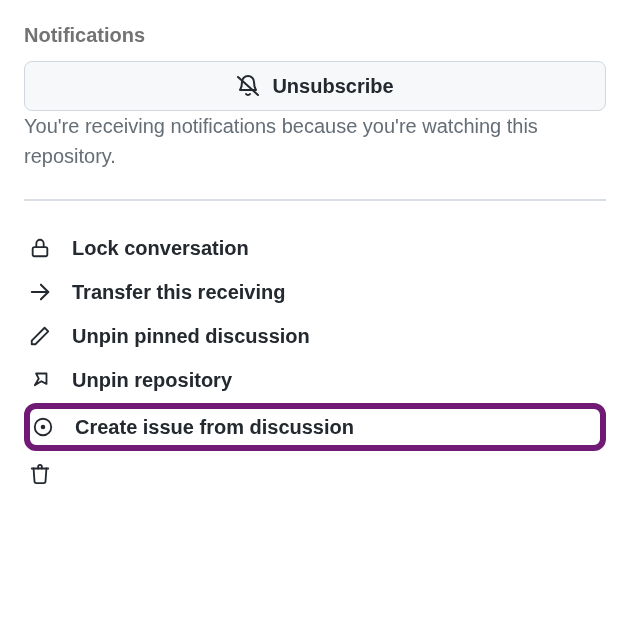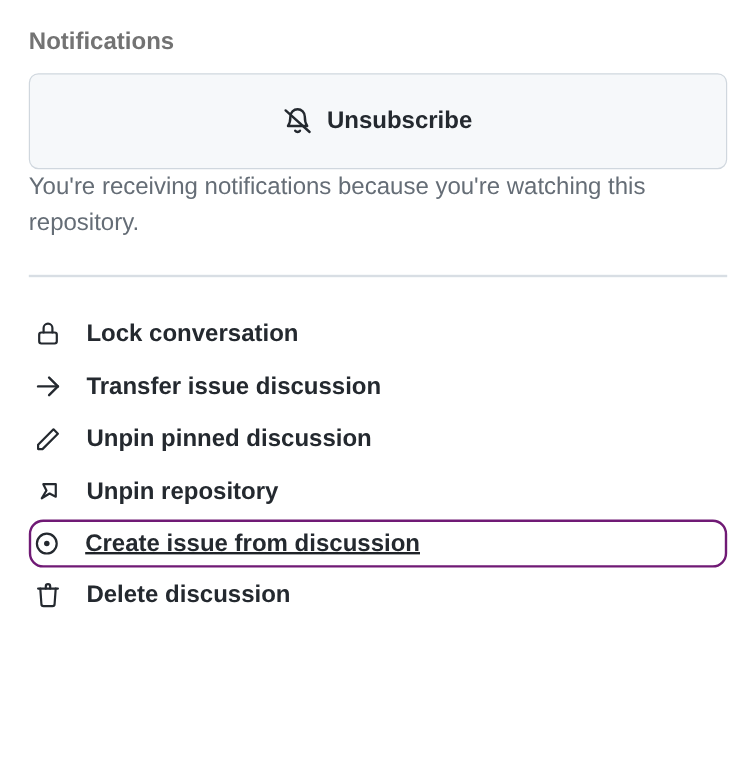--- a/index.html
+++ b/index.html
@@ -18,21 +18,21 @@
   }
   .unsubscribe-btn {
     display: flex;
     align-items: center;
     justify-content: center;
     gap: 12px;
     width: 100%;
     background: #f6f8fa;
     border: 1px solid #d0d7de;
     border-radius: 8px;
-    padding: 27px 16px;
+    padding: 12px 16px;
     font-size: 20px;
     font-weight: 600;
     color: #24292f;
     cursor: pointer;
   }
   .unsubscribe-btn svg { display: block; }
   .hint {
     font-size: 20px;
     line-height: 1.5;
     color: #656d76;
@@ -63,25 +63,24 @@
     justify-content: center;
     flex-shrink: 0;
   }
   .action-icon svg { display: block; }
   .action-label {
     font-size: 20px;
     font-weight: 600;
     color: #24292f;
   }
   .highlight {
-    border: 2px solid #701a75;
+    border: 6px solid #701a75;
     border-radius: 12px;
     padding: 6px 10px 6px 1px;
     margin-left: 0;
-    text-decoration: underline;
   }
 </style>
 </head>
 <body>
 
 <div>
   <h2 class="section-title">Notifications</h2>
 
   <button class="unsubscribe-btn">
     <span class="action-icon">
@@ -111,21 +110,21 @@
     <span class="action-label">Lock conversation</span>
   </div>
 
   <div class="action">
     <span class="action-icon">
       <svg width="22" height="22" viewBox="0 0 24 24" fill="none" stroke="#24292f" stroke-width="2.2" stroke-linecap="round" stroke-linejoin="round">
         <line x1="3" y1="12" x2="21" y2="12"></line>
         <polyline points="13 4 21 12 13 20"></polyline>
       </svg>
     </span>
-    <span class="action-label">Transfer issue discussion</span>
+    <span class="action-label">Transfer this receiving</span>
   </div>
 
   <div class="action">
     <span class="action-icon">
       <svg width="22" height="22" viewBox="0 0 24 24" fill="none" stroke="#24292f" stroke-width="2" stroke-linecap="round" stroke-linejoin="round">
         <path d="M17 3l4 4L7 21H3v-4L17 3z"></path>
       </svg>
     </span>
     <span class="action-label">Unpin pinned discussion</span>
   </div>
@@ -151,16 +150,15 @@
   </div>
 
   <div class="action">
     <span class="action-icon">
       <svg width="22" height="22" viewBox="0 0 24 24" fill="none" stroke="#24292f" stroke-width="2" stroke-linecap="round" stroke-linejoin="round">
         <polyline points="3 6 5 6 21 6"></polyline>
         <path d="M19 6l-1 14a2 2 0 0 1-2 2H8a2 2 0 0 1-2-2L5 6"></path>
         <path d="M10 6V4a2 2 0 0 1 2-2 2 2 0 0 1 2 2v2"></path>
       </svg>
     </span>
-    <span class="action-label">Delete discussion</span>
   </div>
 
 </div>
 
 </body></html>

